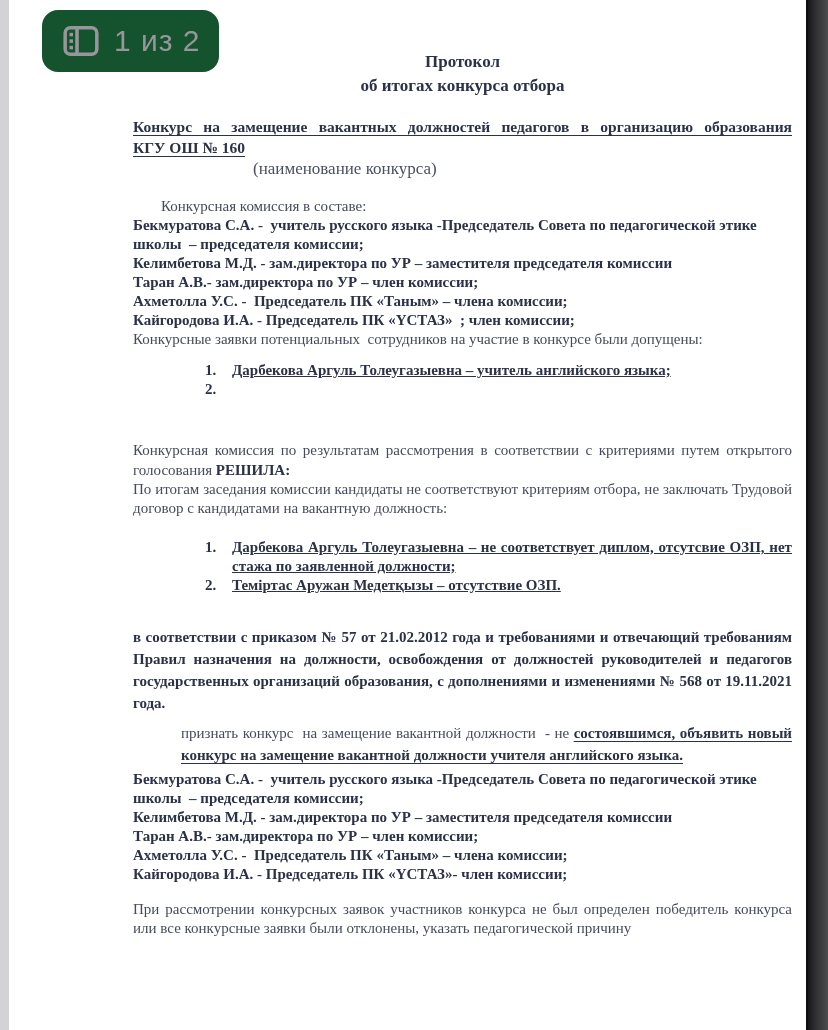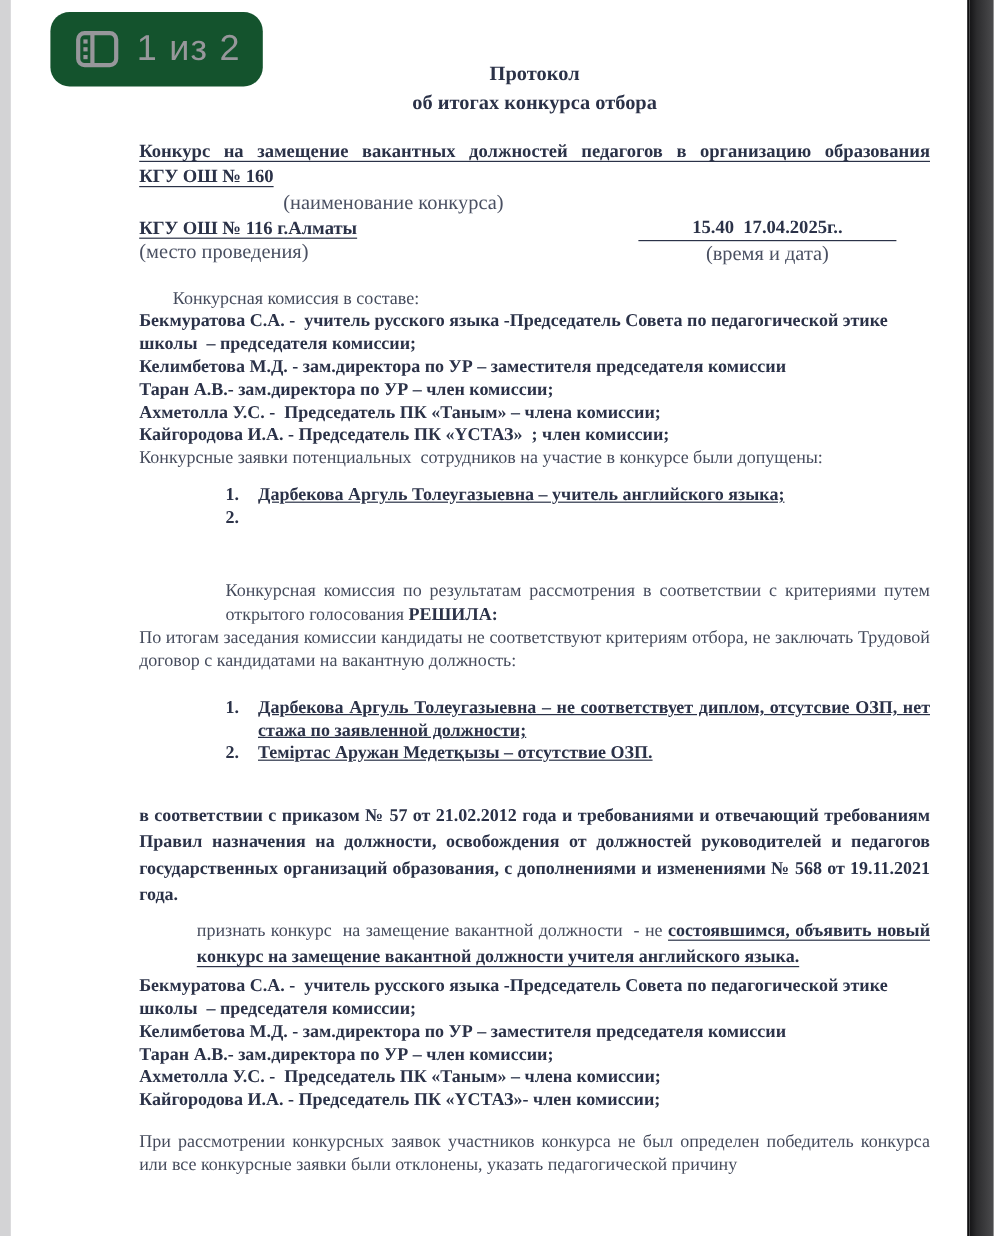--- a/index.html
+++ b/index.html
@@ -19,21 +19,21 @@
   }
   .badge{
     position:absolute;left:42px;top:10px;height:62px;min-width:170px;
     background:#14532d;border-radius:16px;
     display:flex;align-items:center;gap:12px;padding:0 18px;box-sizing:border-box;
     font-family:"Liberation Sans",sans-serif;color:#97979b;
     cursor:default;
   }
   .badge .pg-label{font-size:30px;font-weight:500;letter-spacing:1px;}
   .page{
-    position:absolute;left:116px;top:0;width:659px;height:1030px;
+    position:absolute;left:133px;top:0;width:659px;height:1030px;
     color:#454b5c;font-size:15px;line-height:19px;
   }
   .b{font-weight:bold;color:#2b3248;}
   .title-block{margin-top:50px;text-align:center;font-weight:bold;color:#2b3248;
     font-size:17px;line-height:24px;}
   .heading{margin-top:18px;font-weight:bold;color:#2b3248;font-size:15.5px;line-height:21px;}
   .heading .hl1{display:block;text-align:justify;text-align-last:justify;
     text-decoration:underline;text-underline-offset:3px;}
   .heading .hl2{display:block;text-decoration:underline;text-underline-offset:3px;}
   .caption{font-size:17px;color:#4a5062;line-height:17px;}
@@ -47,21 +47,21 @@
   .meta-left .caption{margin-top:1px;}
   .meta-right .caption{margin-top:2px;}
   .commission-intro{margin-top:20px;text-indent:28px;}
   .members{margin-top:0;}
   .member{font-weight:bold;color:#2b3248;line-height:19px;}
   .apps-note{line-height:19px;}
   .numlist{margin-top:12px;}
   .numlist .li{display:flex;font-weight:bold;color:#2b3248;line-height:19px;}
   .numlist .num{width:27px;flex:0 0 27px;margin-left:72px;}
   .numlist .li .txt{flex:1;text-align:justify;text-decoration:underline;}
-  .decision{margin-top:41px;margin-left:72px;line-height:20px;text-align:justify;}
+  .decision{margin-top:41px;line-height:20px;text-align:justify;}
   .results{line-height:19px;text-align:justify;}
   .numlist2{margin-top:20px;}
   .legal{margin-top:31px;font-weight:bold;color:#2b3248;line-height:22px;text-align:justify;}
   .verdict{margin-top:8px;margin-left:48px;line-height:22px;text-align:justify;}
   .verdict .uu{font-weight:bold;color:#2b3248;text-decoration:underline;text-underline-offset:3px;}
   .members2{margin-top:4px;}
   .members2 .member{line-height:19px;}
   .closing{margin-top:16px;line-height:19px;text-align:justify;}
   p,div{margin:0;}
 </style>
@@ -77,30 +77,20 @@
     <div>Протокол</div>
     <div>об итогах конкурса отбора</div>
   </div>
 
   <div class="heading">
     <span class="hl1">Конкурс на замещение вакантных должностей педагогов в организацию образования</span>
     <span class="hl2">КГУ ОШ № 160</span>
   </div>
   <div class="caption caption-name">(наименование конкурса)</div>
 
-  <div class="meta-row">
-    <div class="meta-left">
-      <div class="val">КГУ ОШ № 116 г.Алматы</div>
-      <div class="caption">(место проведения)</div>
-    </div>
-    <div class="meta-right">
-      <span class="val">15.40&nbsp; 17.04.2025г..</span>
-      <div class="caption">(время и дата)</div>
-    </div>
-  </div>
 
   <div class="commission-intro">Конкурсная комиссия в составе:</div>
 
   <div class="members">
     <div class="member">Бекмуратова С.А. -&nbsp; учитель русского языка -Председатель Совета по педагогической этике школы&nbsp; – председателя комиссии;</div>
     <div class="member">Келимбетова М.Д. - зам.директора по УР – заместителя председателя комиссии</div>
     <div class="member">Таран А.В.- зам.директора по УР – член комиссии;</div>
     <div class="member">Ахметолла У.С. -&nbsp; Председатель ПК «Таным» – члена комиссии;</div>
     <div class="member">Кайгородова И.А. - Председатель ПК «ҮСТАЗ»&nbsp; ; член комиссии;</div>
     <div class="apps-note">Конкурсные заявки потенциальных&nbsp; сотрудников на участие в конкурсе были допущены:</div>

